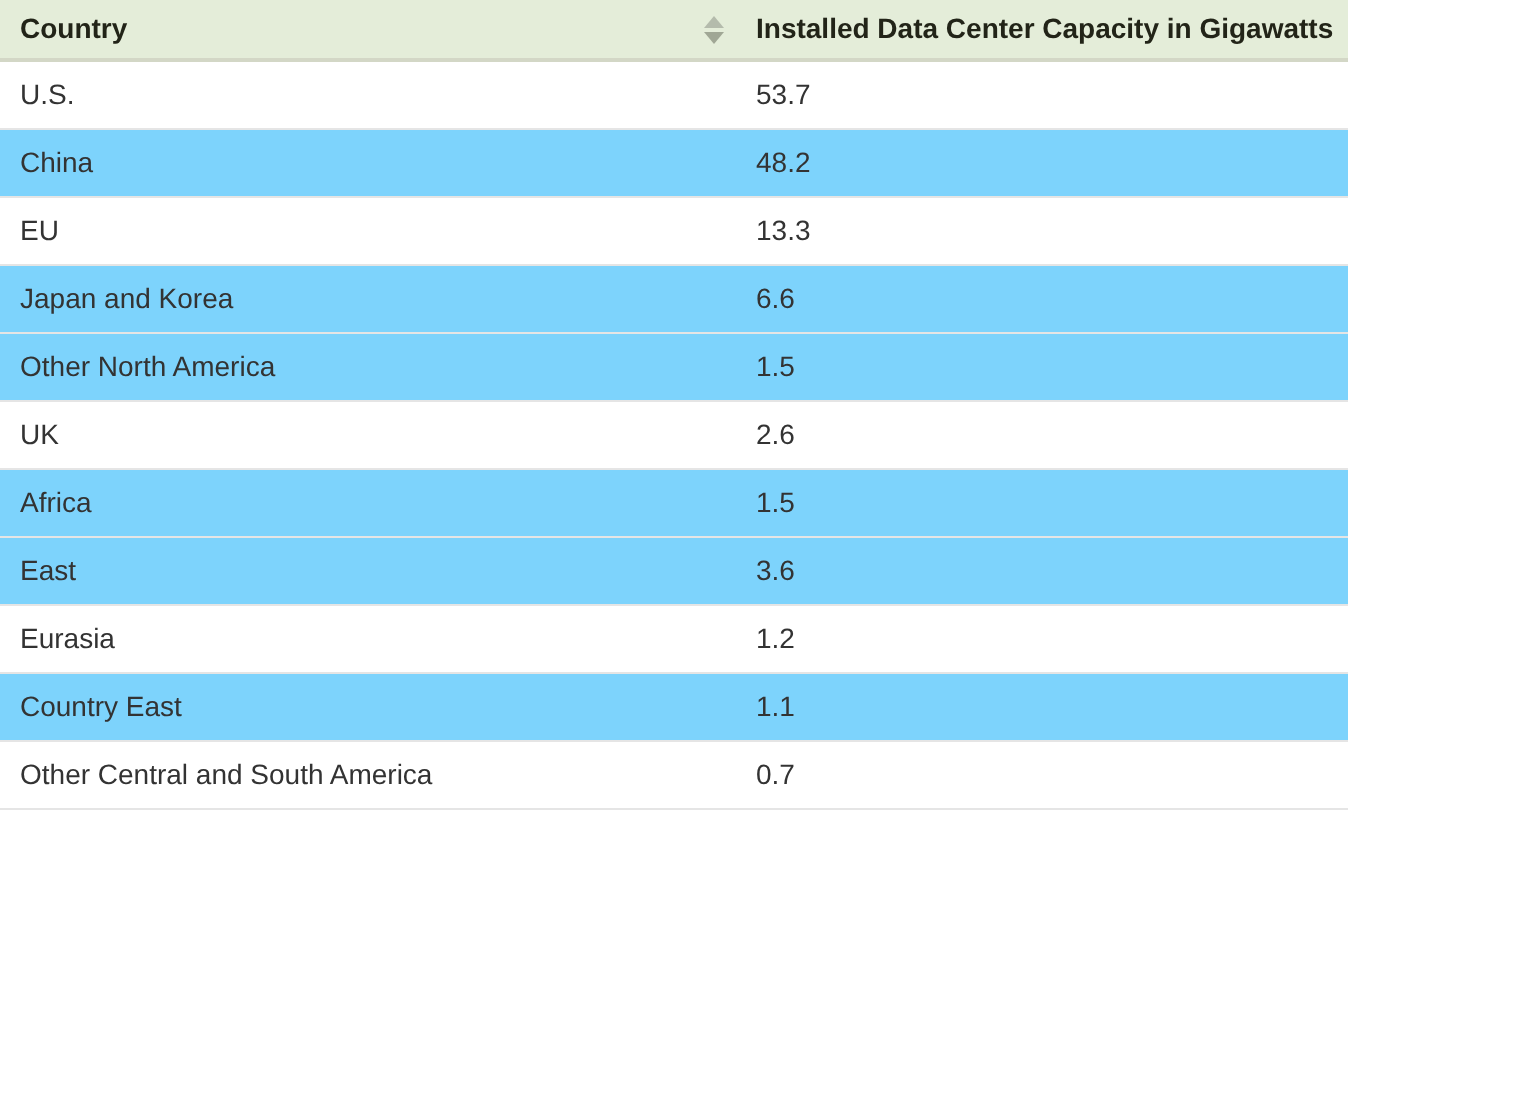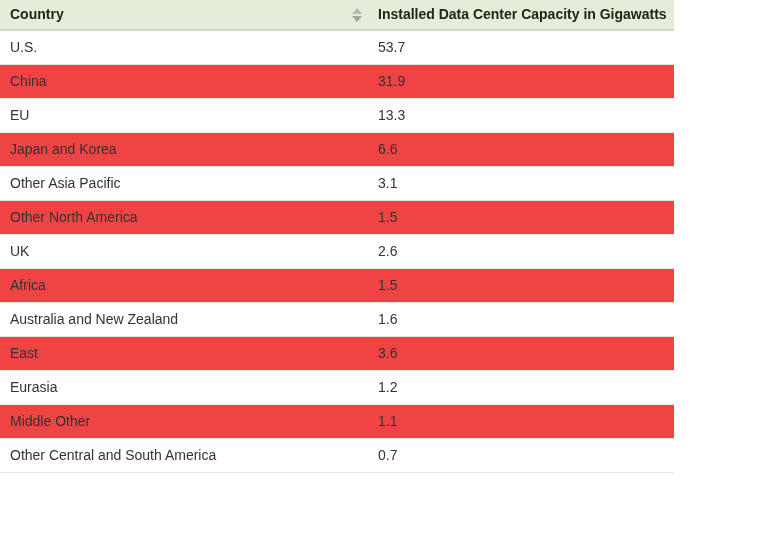--- a/index.html
+++ b/index.html
@@ -62,21 +62,21 @@
   
   tbody td {
     font-size: 14px;
     color: #333333;
     line-height: 17px;
     padding: 8px 10px;
     border-bottom: 1px solid #e5e5e5;
   }
   tbody td.value-cell { padding-left: 8px; }
   tbody tr.even { background: #ffffff; }
-  tbody tr.odd  { background: #ef4444; padding-left: 19px; }
+  tbody tr.odd  { background: #7dd3fc; padding-left: 19px; }
 </style>
 </head>
 <body>
 
 <div class="page">
   <table class="data-table">
     <thead>
       <tr>
         <th class="col-country">
           <span>Country</span>
@@ -90,60 +90,52 @@
         </th>
       </tr>
     </thead>
     <tbody>
       <tr class="even">
         <td>U.S.</td>
         <td class="value-cell">53.7</td>
       </tr>
       <tr class="odd">
         <td>China</td>
-        <td class="value-cell">31.9</td>
+        <td class="value-cell">48.2</td>
       </tr>
       <tr class="even">
         <td>EU</td>
         <td class="value-cell">13.3</td>
       </tr>
       <tr class="odd">
         <td>Japan and Korea</td>
         <td class="value-cell">6.6</td>
-      </tr>
-      <tr class="even">
-        <td>Other Asia Pacific</td>
-        <td class="value-cell">3.1</td>
       </tr>
       <tr class="odd">
         <td>Other North America</td>
         <td class="value-cell">1.5</td>
       </tr>
       <tr class="even">
         <td>UK</td>
         <td class="value-cell">2.6</td>
       </tr>
       <tr class="odd">
         <td>Africa</td>
         <td class="value-cell">1.5</td>
       </tr>
-      <tr class="even">
-        <td>Australia and New Zealand</td>
-        <td class="value-cell">1.6</td>
-      </tr>
       <tr class="odd">
         <td>East</td>
         <td class="value-cell">3.6</td>
       </tr>
       <tr class="even">
         <td>Eurasia</td>
         <td class="value-cell">1.2</td>
       </tr>
       <tr class="odd">
-        <td>Middle Other</td>
+        <td>Country East</td>
         <td class="value-cell">1.1</td>
       </tr>
       <tr class="even">
         <td>Other Central and South America</td>
         <td class="value-cell">0.7</td>
       </tr>
     </tbody>
   </table>
 </div>
 

